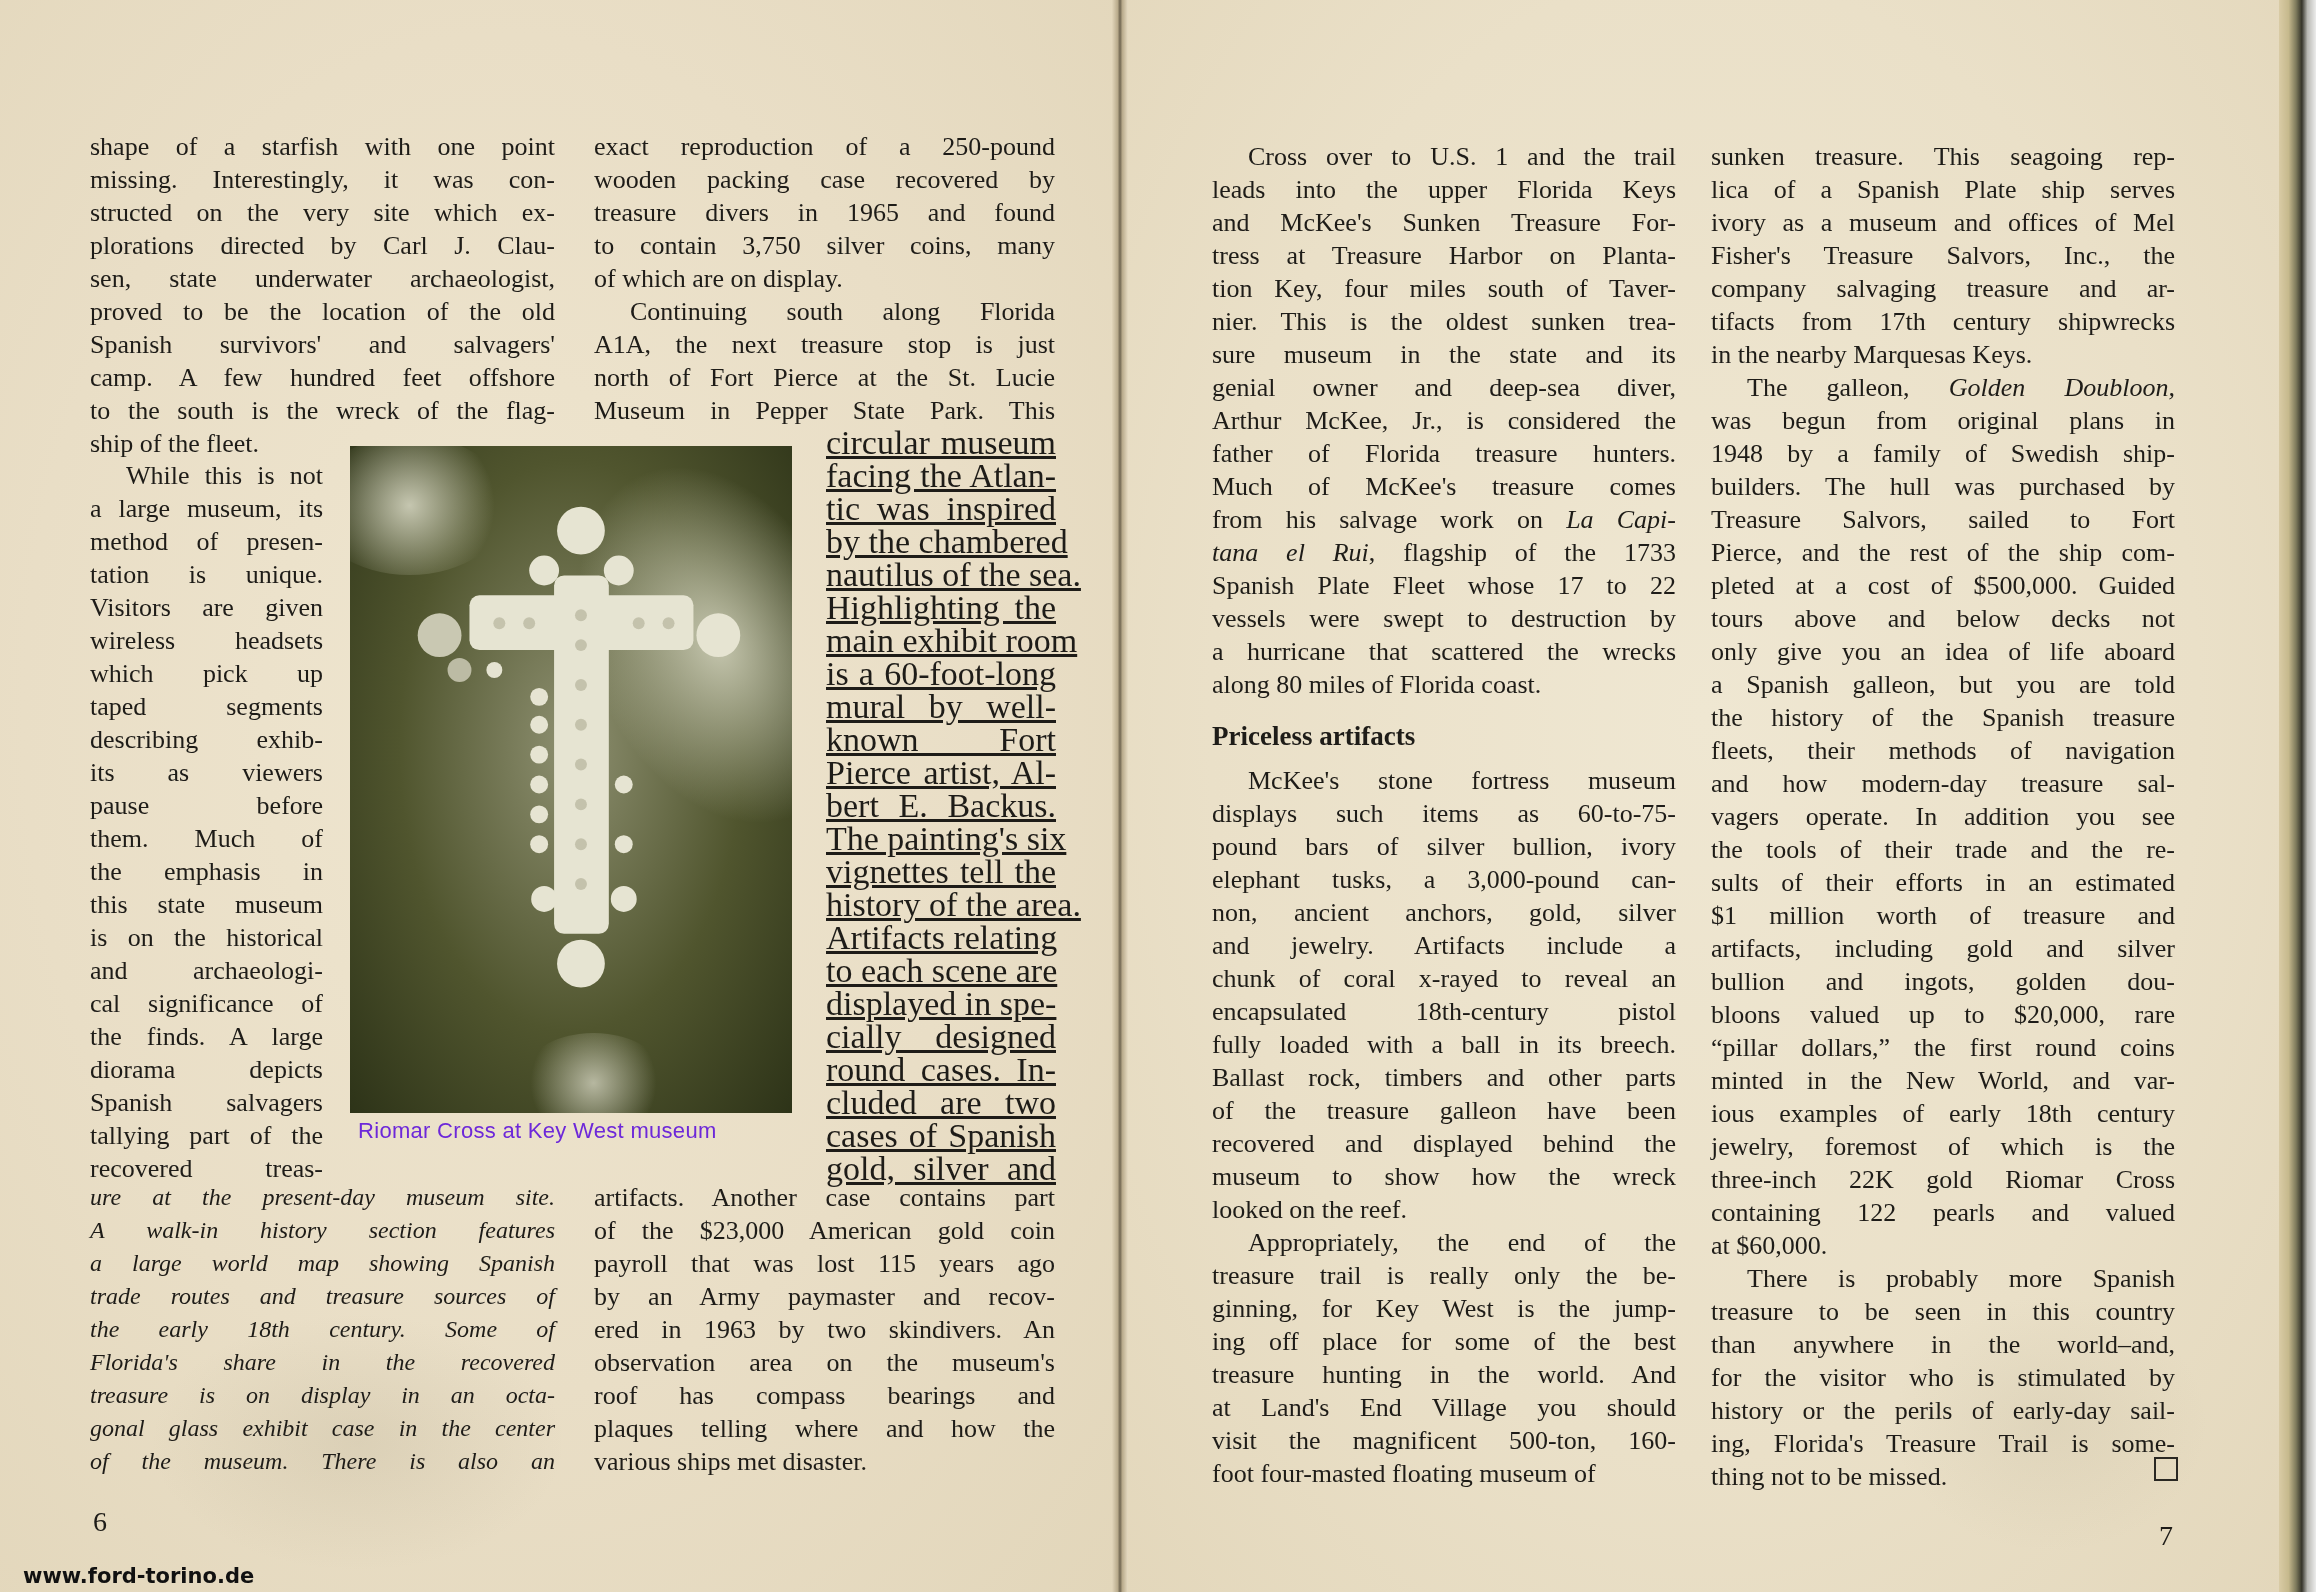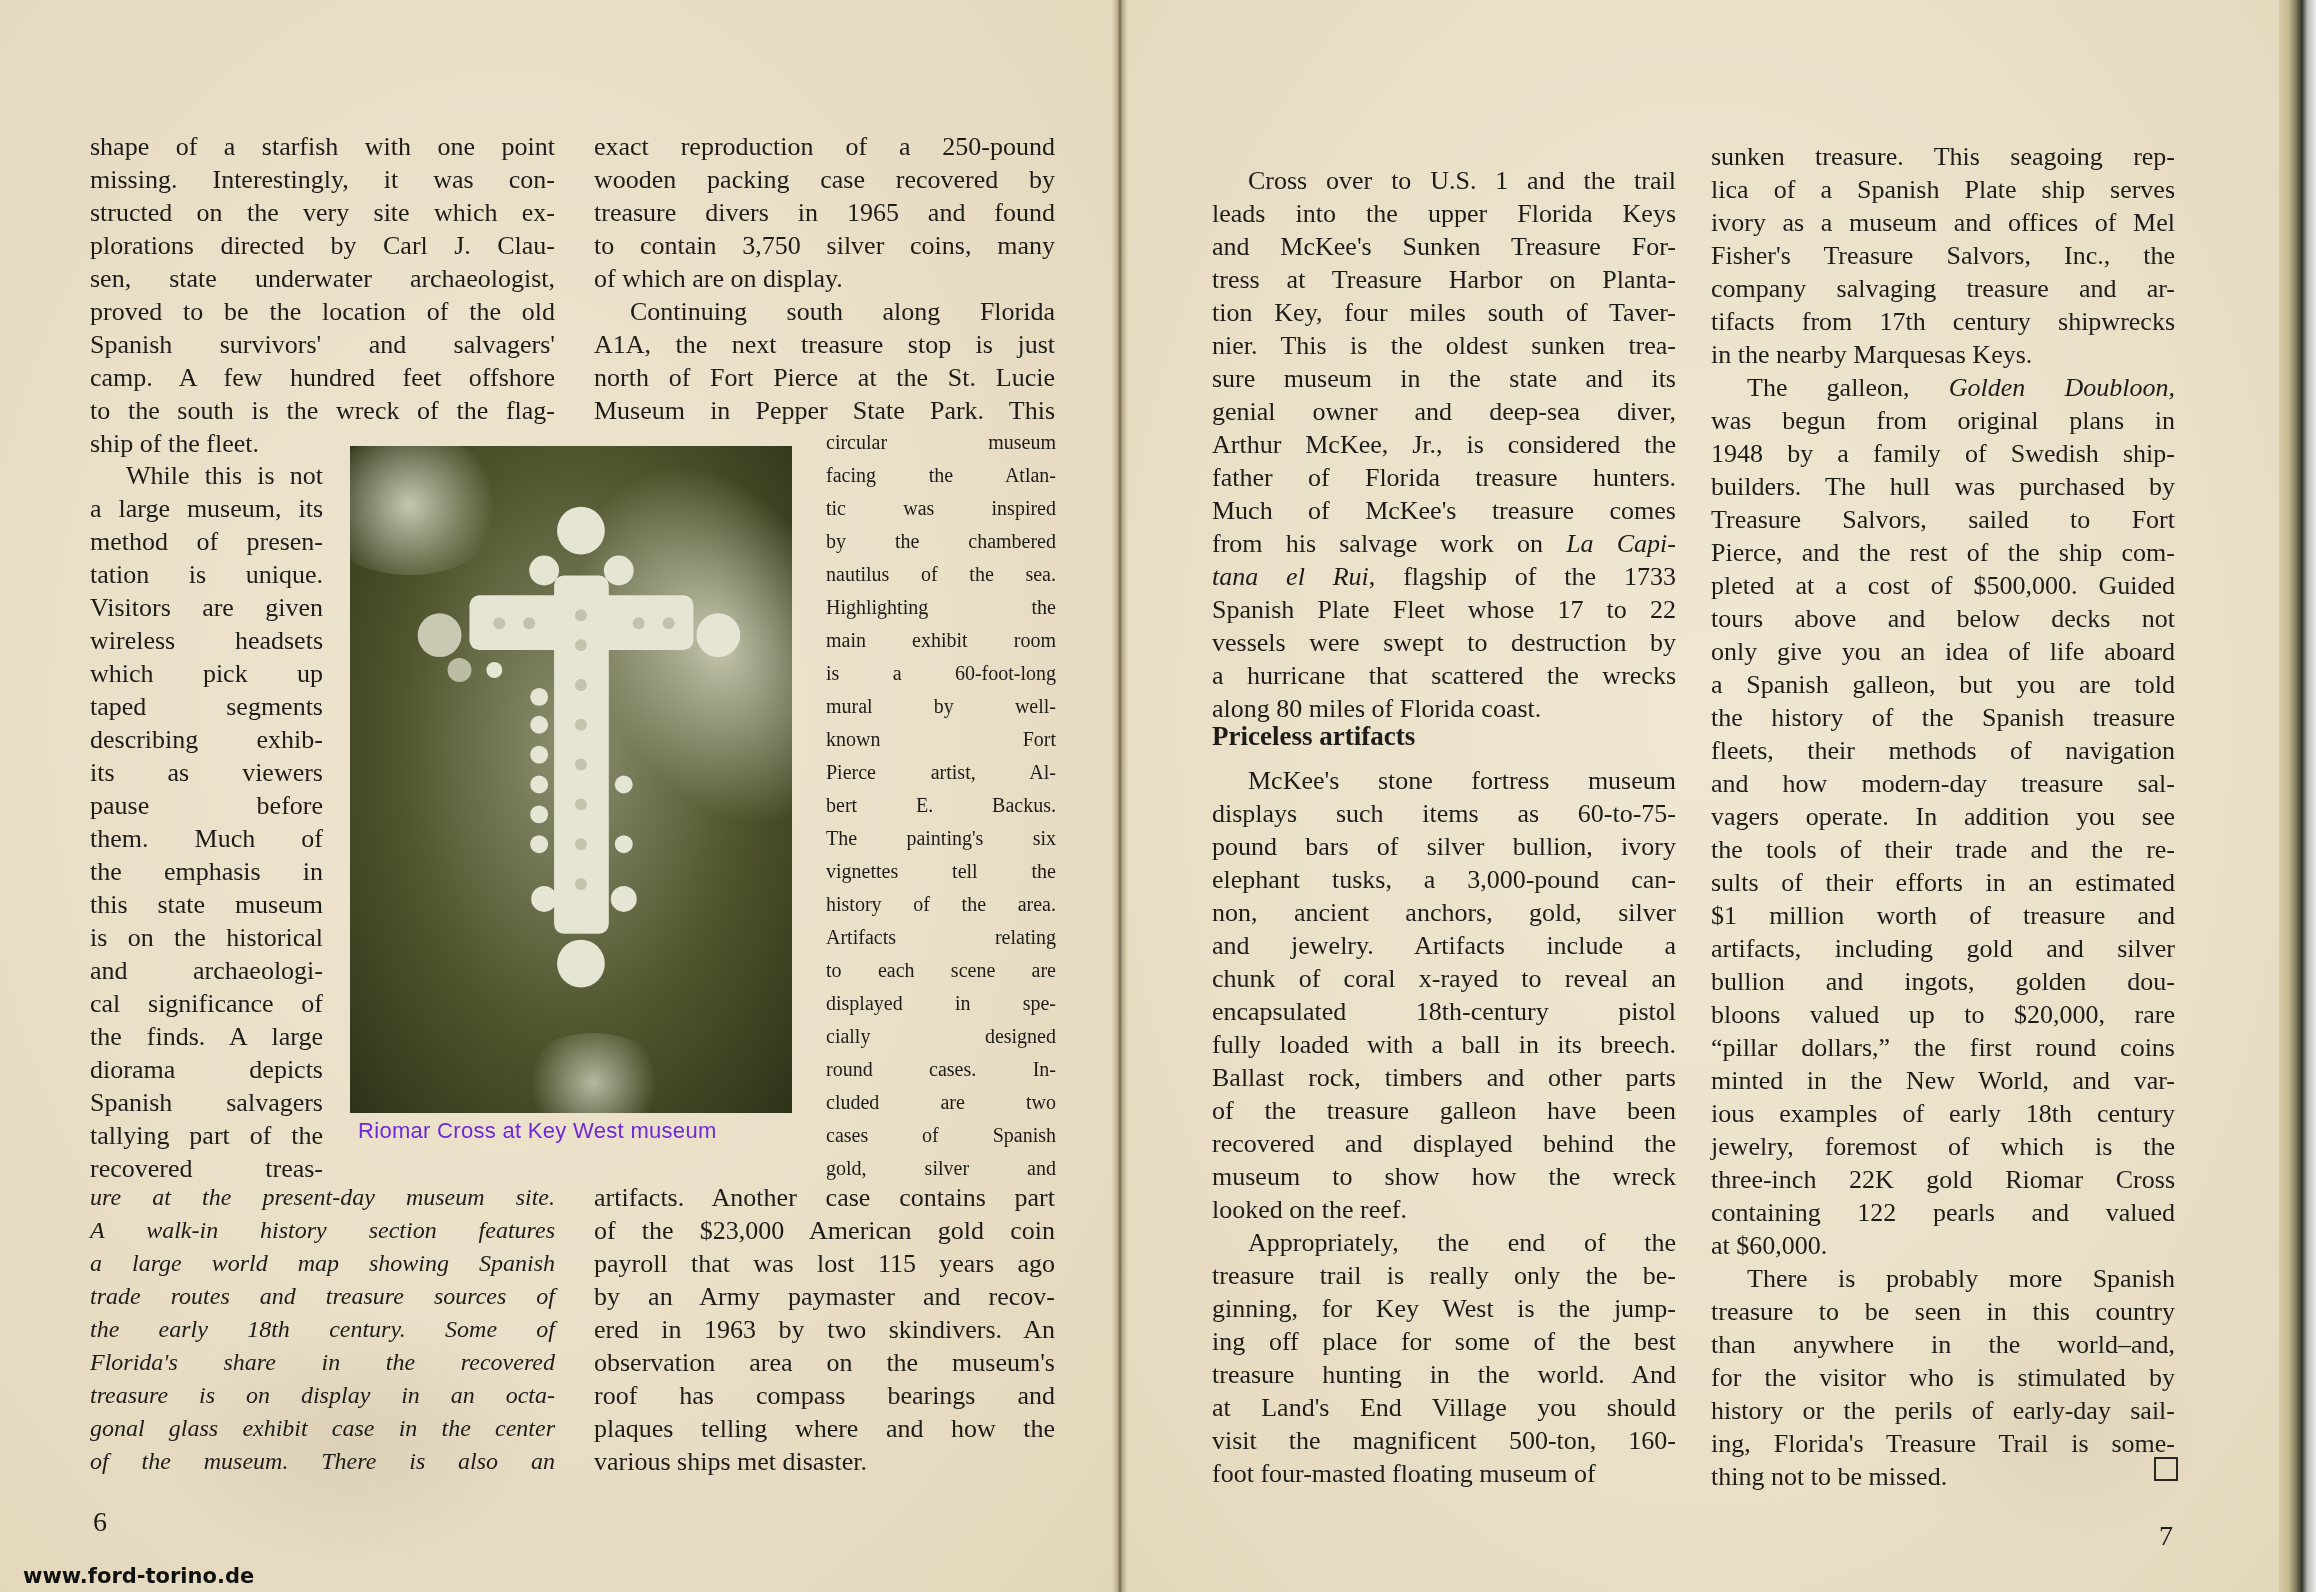--- a/index.html
+++ b/index.html
@@ -23,24 +23,24 @@
   .right-edge {
     position: absolute; left: 2279px; top: 0; width: 38px; height: 1592px;
     background: linear-gradient(90deg, #d9cba5 0%, #c6b98d 25%, #7d7a5c 45%, #35342a 60%, #b9b9b4 75%, #f2f2f2 100%);
   }
   .col {
     position: absolute; font-size: 26px; line-height: 33px;
     text-align: justify; hyphens: manual;
   }
   .col-1 { left: 90px; top: 130px; width: 465px; }
   .col-2 { left: 594px; top: 130px; width: 461px; }
-  .col-3 { left: 1212px; top: 164px; width: 464px; }
+  .col-3 { left: 1212px; top: 140px; width: 464px; }
   .col-4 { left: 1711px; top: 140px; width: 464px; }
   .narrow-left { position: absolute; left: 90px; top: 459px; width: 233px; font-size: 26px; line-height: 33px; }
-  .narrow-right { position: absolute; left: 826px; top: 426px; width: 230px; font-size: 20px; line-height: 33px; }
+  .narrow-right { position: absolute; left: 826px; top: 426px; width: 230px; font-size: 34px; line-height: 33px; text-decoration: underline; }
   .tail-left { position: absolute; left: 90px; top: 1181px; width: 465px; font-size: 24px; line-height: 33px; font-style: italic; }
   .tail-right { position: absolute; left: 594px; top: 1181px; width: 461px; font-size: 26px; line-height: 33px; }
   .line { display: block; text-align: justify; text-align-last: justify; white-space: nowrap; height: 33px; }
   .line.last { text-align-last: left; }
   .line.ind { padding-left: 36px; }
   .photo {
     position: absolute; left: 350px; top: 446px; width: 442px; height: 667px;
     background: radial-gradient(ellipse at 50% 45%, #8e9071 0%, #50552e 55%, #2d3318 100%);
     overflow: hidden;
   }

